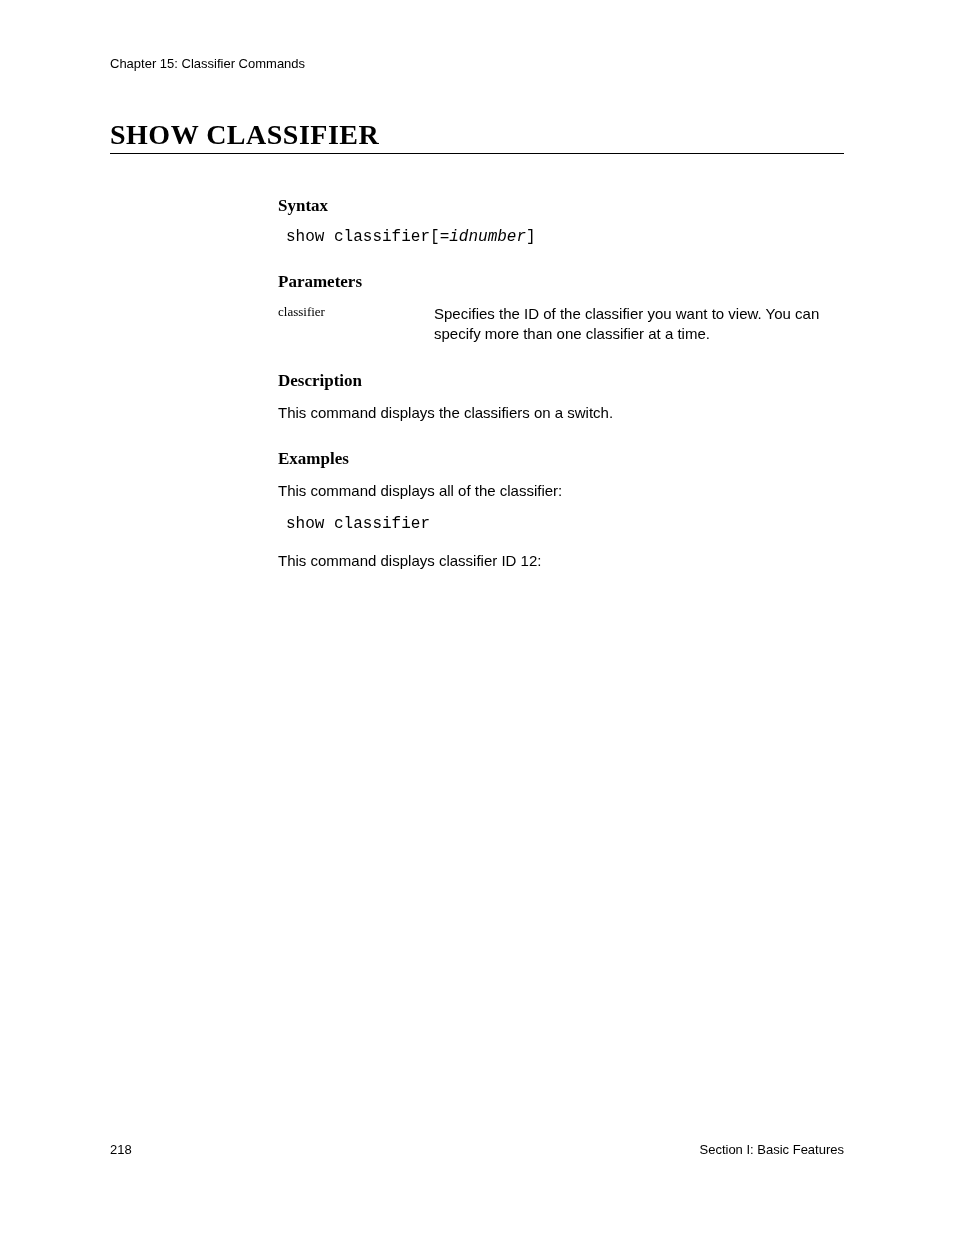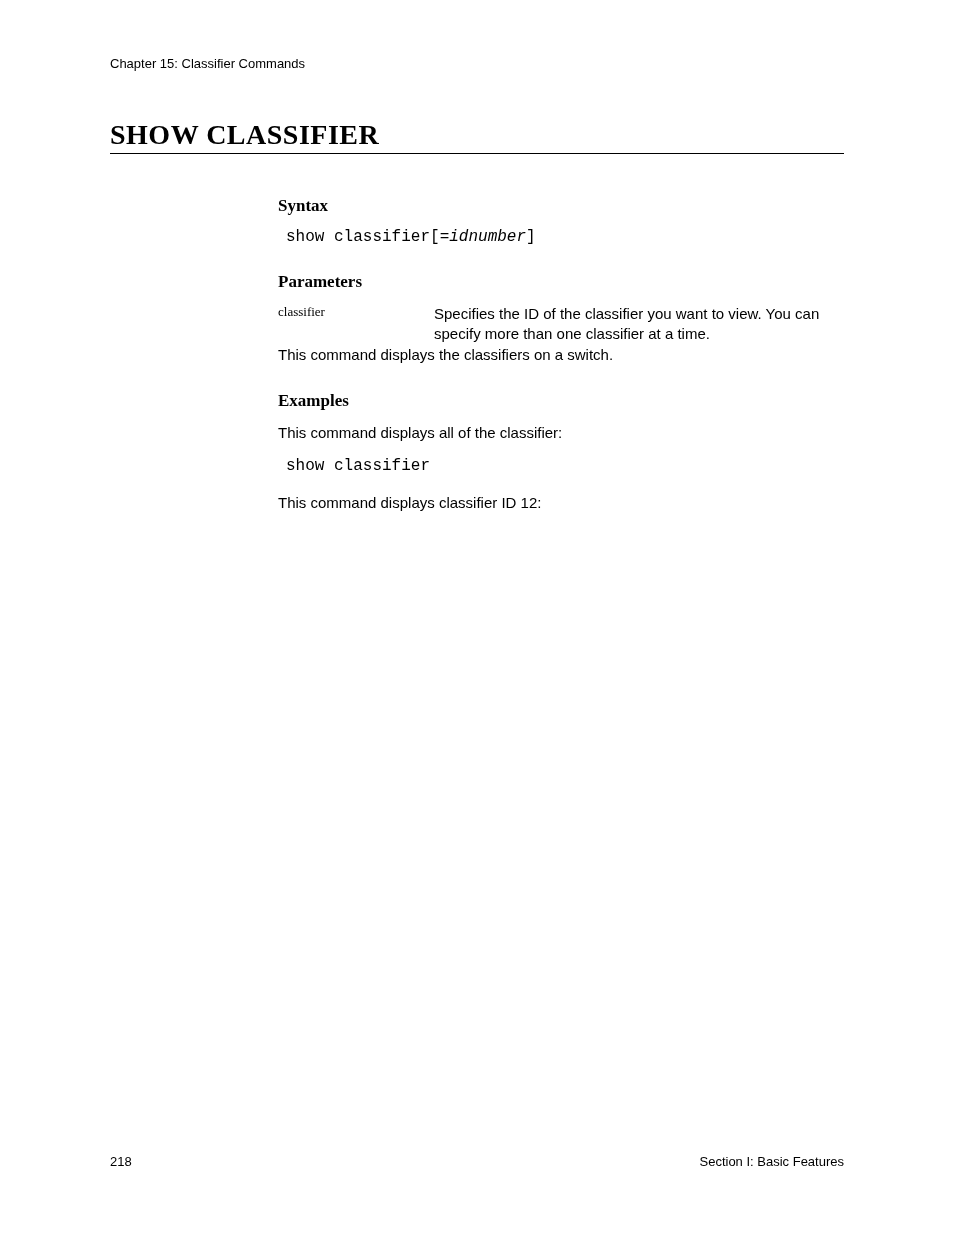--- a/index.html
+++ b/index.html
@@ -73,21 +73,21 @@
     font-size: 13px;
   }
   .param-desc {
     font-family: Arial, Helvetica, sans-serif;
     font-size: 15px;
     line-height: 1.35;
     margin-left: 44px;
   }
   .footer {
     position: absolute;
-    bottom: 66px;
+    bottom: 78px;
     left: 110px;
     right: 110px;
     display: flex;
     justify-content: space-between;
     font-size: 13px;
     font-family: Arial, Helvetica, sans-serif;
   }
   .syntax-line { margin-top: 4px; }
   .ex-block { margin-top: 4px; }
   .ex-text { margin-bottom: 14px; }
@@ -107,20 +107,21 @@
 
     <div class="section-h">Syntax</div>
     <div class="mono syntax-line"><span>show classifier[=</span><span class="italic">idnumber</span><span>]</span></div>
 
     <div class="section-h">Parameters</div>
     <div class="param-row">
       <div class="param-name">classifier</div>
       <div class="param-desc">Specifies the ID of the classifier you want to view. You can specify more than one classifier at a time.</div>
     </div>
 
+    <div class="section-h">Description</div>
     <div class="body-text">This command displays the classifiers on a switch.</div>
 
     <div class="section-h">Examples</div>
 
     <div class="ex-block">
       <div class="body-text ex-text">This command displays all of the classifier:</div>
       <div class="mono ex-cmd">show classifier</div>
     </div>
 
     <div class="ex-block">

